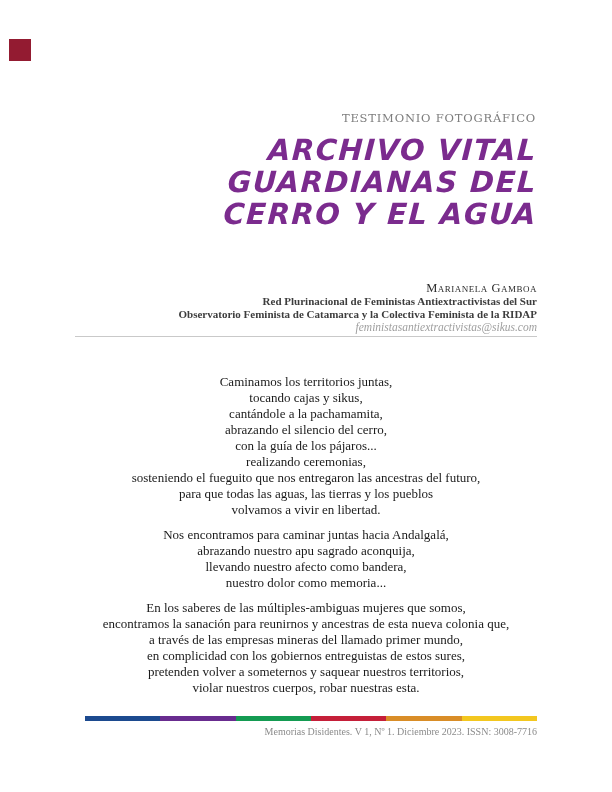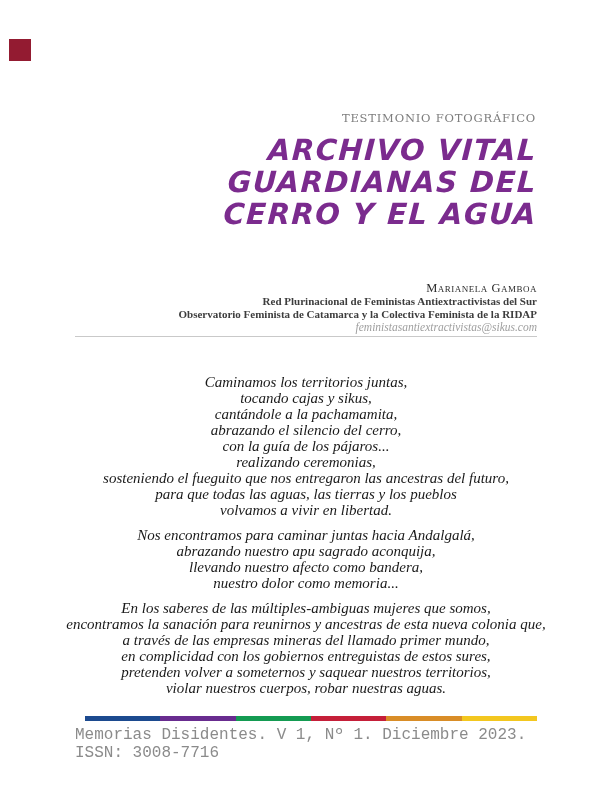--- a/index.html
+++ b/index.html
@@ -69,39 +69,39 @@
   .rule {
     position: absolute;
     left: 75px; right: 75px; top: 336px;
     height: 0;
     border-top: 1px solid #c9c9c9;
   }
   .poem {
     position: absolute;
     left: 40px; right: 40px; top: 374px;
     text-align: center;
-    font-style: italic;
-    font-size: 15px;
+    font-size: 13px;
     line-height: 16px;
     color: #1a1a1a;
   }
   .stanza { margin-bottom: 9px; }
   .pline { display: block; }
   .bar {
     position: absolute;
     left: 85px; right: 75px; top: 716px;
     height: 5px;
     display: flex;
   }
   .bar-seg { flex: 1 1 0; height: 100%; }
   .footer {
     position: absolute;
     left: 75px; right: 75px; top: 726px;
-    font-family: Liberation Mono, monospace;
-    font-size: 16px;
+    text-align: right;
+    font-family: Liberation Serif, serif;
+    font-size: 10px;
     color: #8b8b8b;
   }
 </style>
 </head>
 <body>
 
 <div class="page">
 
   <div class="corner-square" style="background: rgb(147, 27, 49);"></div>
 
@@ -139,21 +139,21 @@
       <span class="pline">abrazando nuestro apu sagrado aconquija,</span>
       <span class="pline">llevando nuestro afecto como bandera,</span>
       <span class="pline">nuestro dolor como memoria...</span>
     </div>
     <div class="stanza">
       <span class="pline">En los saberes de las múltiples-ambiguas mujeres que somos,</span>
       <span class="pline">encontramos la sanación para reunirnos y ancestras de esta nueva colonia que,</span>
       <span class="pline">a través de las empresas mineras del llamado primer mundo,</span>
       <span class="pline">en complicidad con los gobiernos entreguistas de estos sures,</span>
       <span class="pline">pretenden volver a someternos y saquear nuestros territorios,</span>
-      <span class="pline">violar nuestros cuerpos, robar nuestras aguas.</span>
+      <span class="pline">violar nuestros cuerpos, robar nuestras esta.</span>
     </div>
   </div>
 
   <div class="bar">
       <div class="bar-seg" style="background: rgb(28, 74, 143);"></div>
       <div class="bar-seg" style="background: rgb(104, 44, 143);"></div>
       <div class="bar-seg" style="background: rgb(20, 155, 82);"></div>
       <div class="bar-seg" style="background: rgb(197, 31, 57);"></div>
       <div class="bar-seg" style="background: rgb(217, 141, 39);"></div>
       <div class="bar-seg" style="background: rgb(243, 199, 31);"></div>

